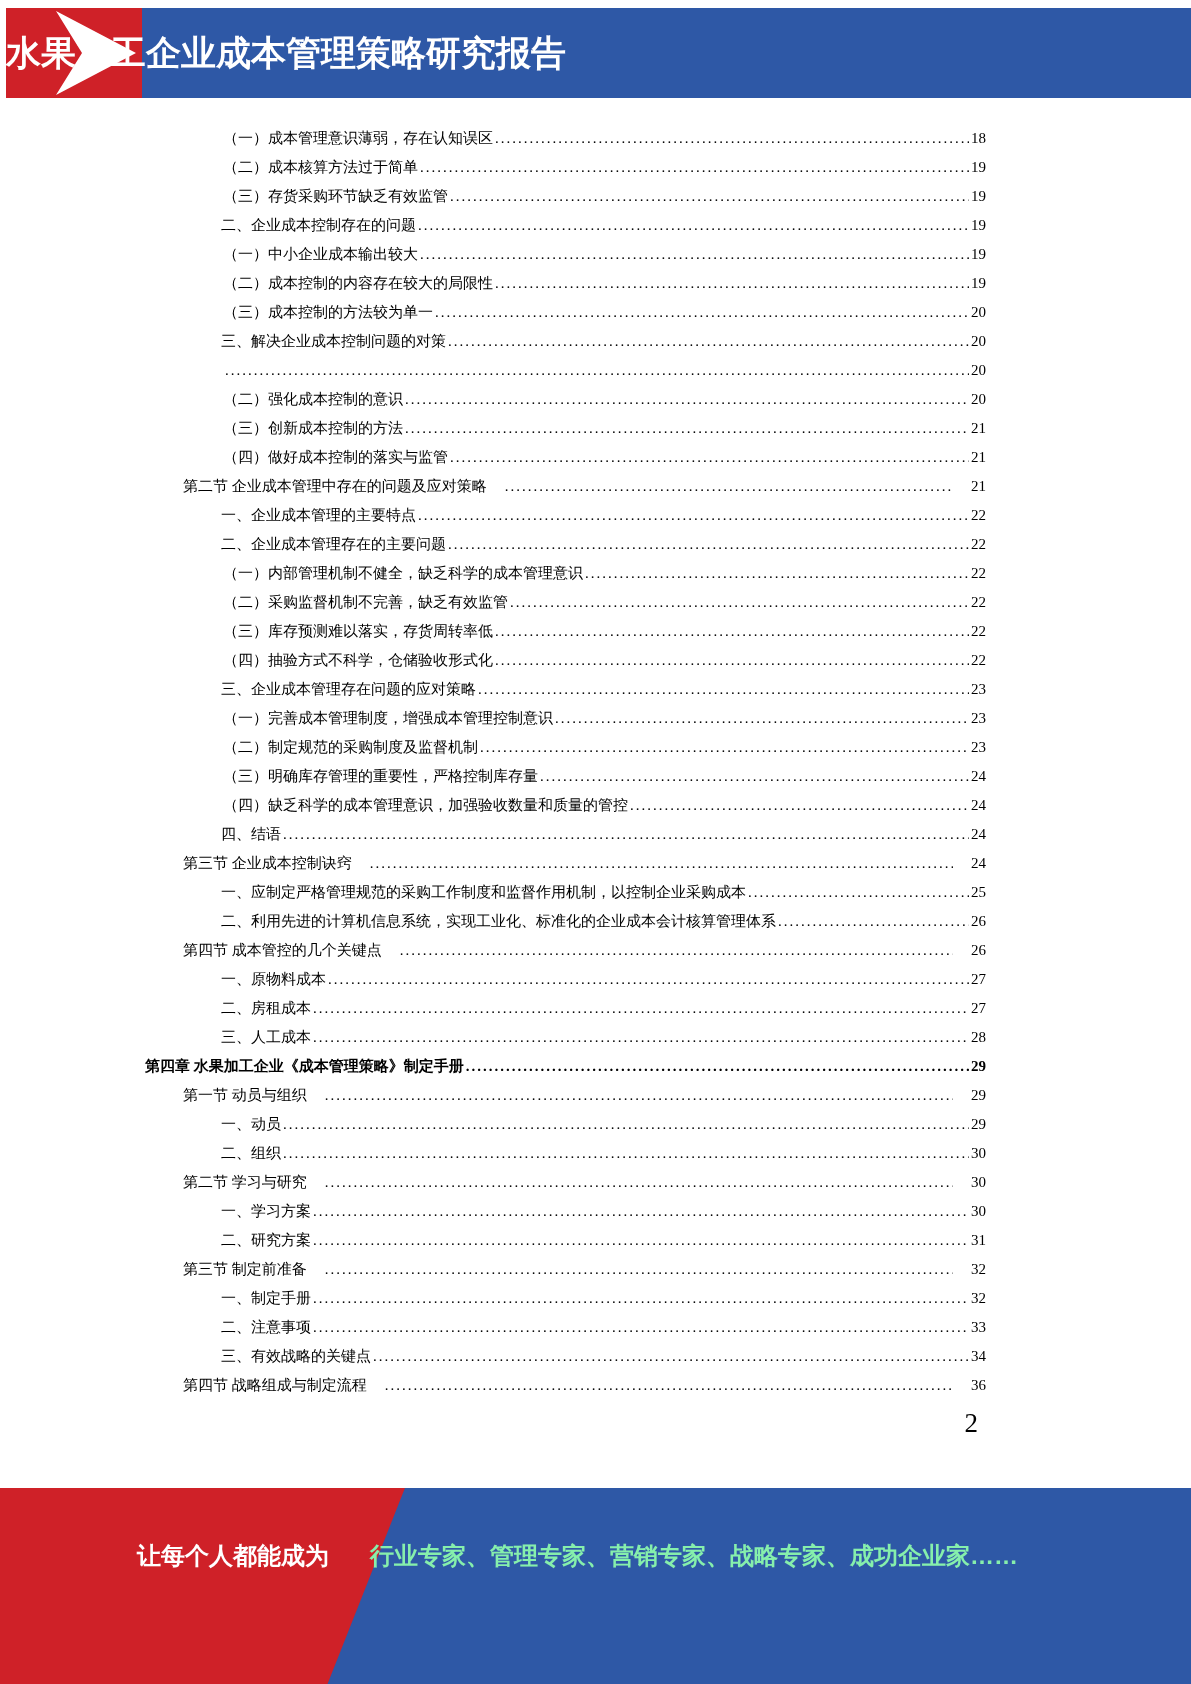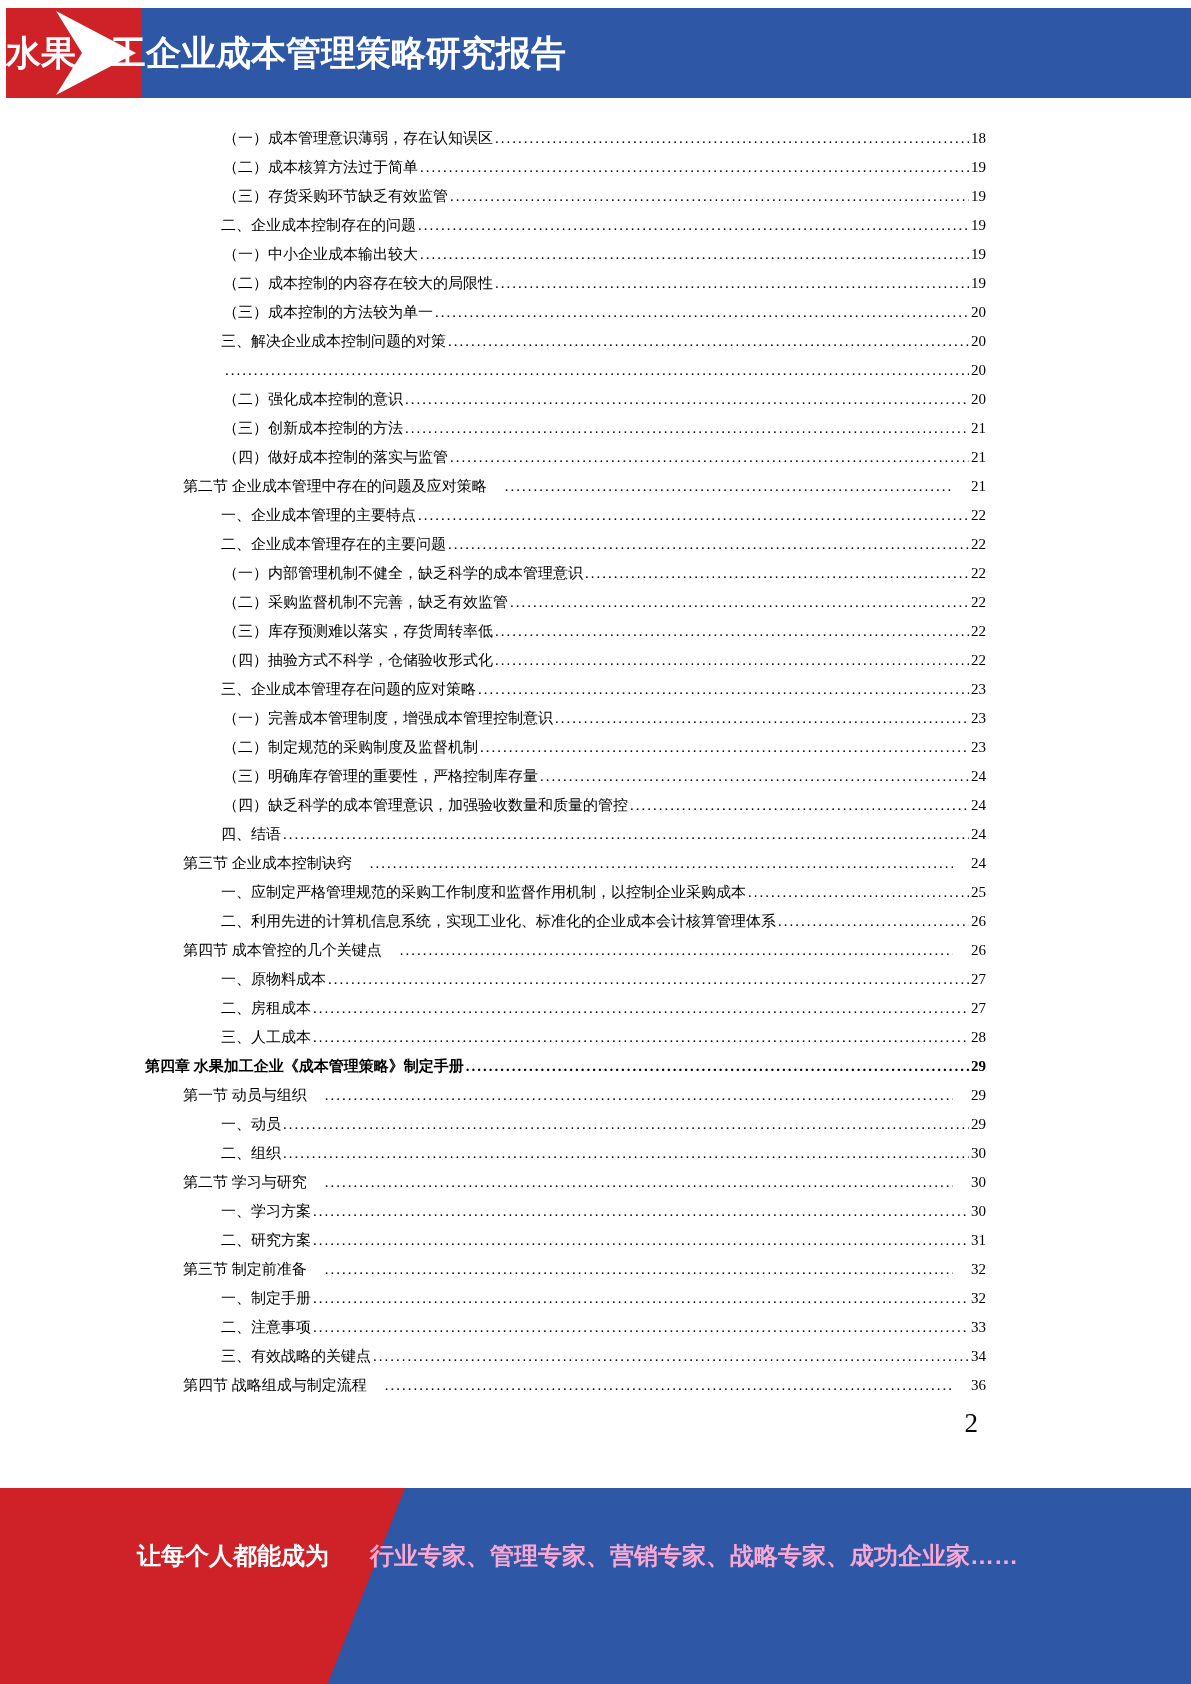--- a/index.html
+++ b/index.html
@@ -104,21 +104,21 @@
     position:absolute;
     left:137px;top:52px;
     color:#fff;
     font-family:"Liberation Sans","DejaVu Sans",sans-serif;
     font-weight:700;
     font-size:24px;
   }
   .footer-right{
     position:absolute;
     left:370px;top:52px;
-    color:#f9a8d4;
+    color:#86efac;
     font-family:"Liberation Sans","DejaVu Sans",sans-serif;
     font-weight:700;
     font-size:24px;
     white-space:nowrap;
   }
 </style>
 </head>
 <body>
 
 <div class="page">

